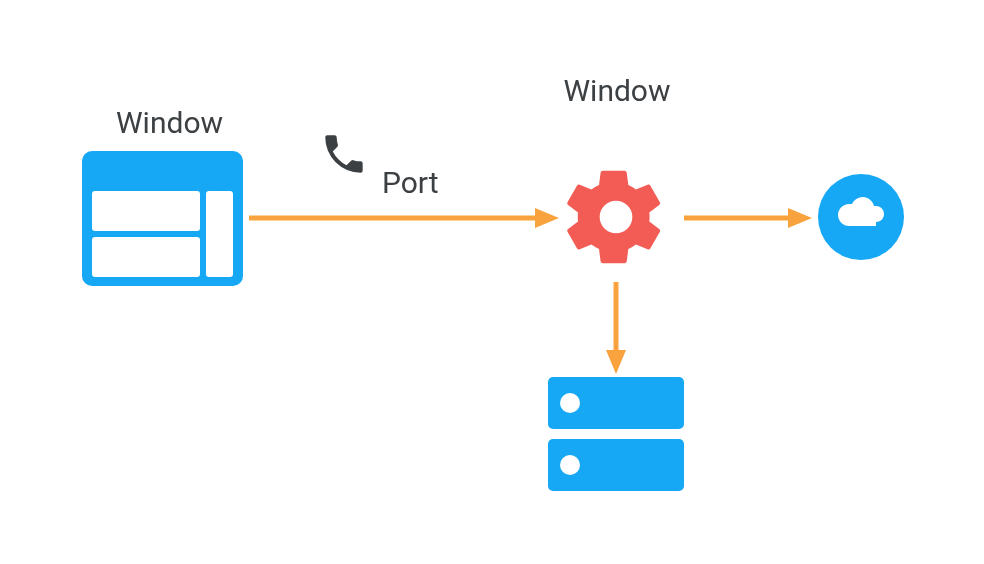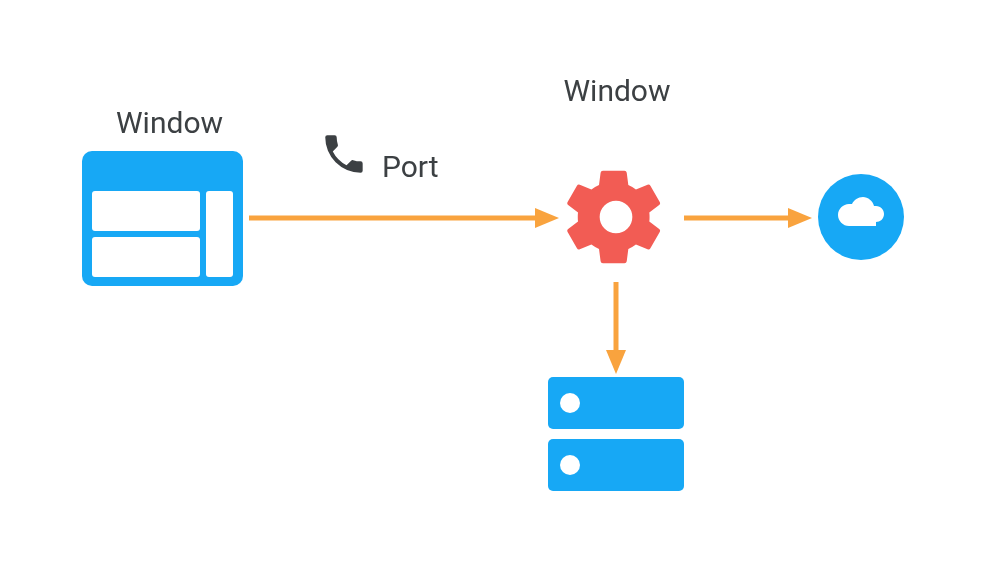--- a/index.html
+++ b/index.html
@@ -33,21 +33,21 @@
     <svg width="112" height="112" viewBox="0 0 24 24">
       <path fill="#F25C54" d="M19.14,12.94a7,7,0,0,0,.05-.94,7,7,0,0,0-.05-.94l2.11-1.65a.5.5,0,0,0,.12-.64l-2-3.46a.5.5,0,0,0-.61-.22l-2.49,1a7.27,7.27,0,0,0-1.63-.94L14.3,2.5a.5.5,0,0,0-.5-.42H9.2a.5.5,0,0,0-.5.42L8.36,5.15a7.27,7.27,0,0,0-1.63.94l-2.49-1a.5.5,0,0,0-.61.22l-2,3.46a.5.5,0,0,0,.12.64L3.86,11.06a7,7,0,0,0-.05.94,7,7,0,0,0,.05.94L1.75,14.59a.5.5,0,0,0-.12.64l2,3.46a.5.5,0,0,0,.61.22l2.49-1a7.27,7.27,0,0,0,1.63.94l.34,2.65a.5.5,0,0,0,.5.42h4.6a.5.5,0,0,0,.5-.42l.34-2.65a7.27,7.27,0,0,0,1.63-.94l2.49,1a.5.5,0,0,0,.61-.22l2-3.46a.5.5,0,0,0-.12-.64ZM12,15.5A3.5,3.5,0,1,1,15.5,12,3.5,3.5,0,0,1,12,15.5Z"></path>
     </svg>
   </div>
 
   <div class="node-icon" style="left:319px; top:129px;">
     <svg width="50" height="50" viewBox="0 0 24 24">
       <path fill="#3c4043" d="M6.62,10.79a15.05,15.05,0,0,0,6.59,6.59l2.2-2.2a1,1,0,0,1,1-.24,11.36,11.36,0,0,0,3.55.57,1,1,0,0,1,1,1V20a1,1,0,0,1-1,1A17,17,0,0,1,3,4,1,1,0,0,1,4,3H7.49a1,1,0,0,1,1,1,11.36,11.36,0,0,0,.57,3.55,1,1,0,0,1-.24,1Z"></path>
     </svg>
   </div>
-  <div class="label" style="left:382px; top:148px;">Port</div>
+  <div class="label" style="left:382px; top:164px;">Port</div>
 
   <div class="node-icon" style="left:818px; top:174px;">
     <svg width="86" height="86" viewBox="0 0 86 86">
       <circle cx="43" cy="43" r="43" fill="#17A8F5"></circle>
       <path fill="#fff" d="M58 48c4 0 8-3 8-8 0-4-3-8-8-8-1 0-1 0-2 0-1-5-6-9-11-9-5 0-9 3-11 7-1 0-2-0-3-0-6 0-11 5-11 11 0 6 5 11 11 11h27z"></path>
     </svg>
   </div>
 
   <div class="node-icon" style="left:548px; top:377px;">
     <svg width="136" height="116" viewBox="0 0 136 116">

